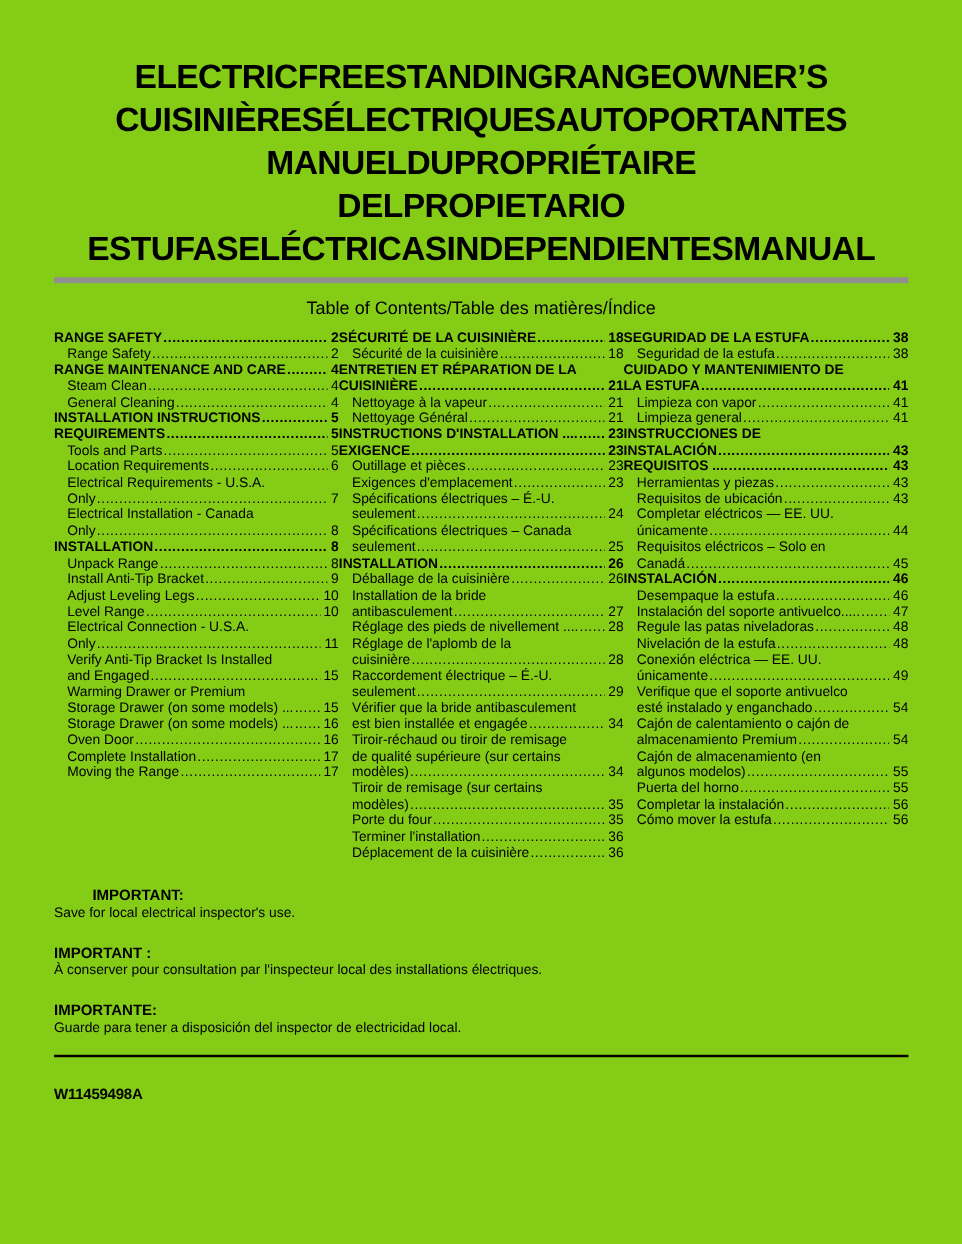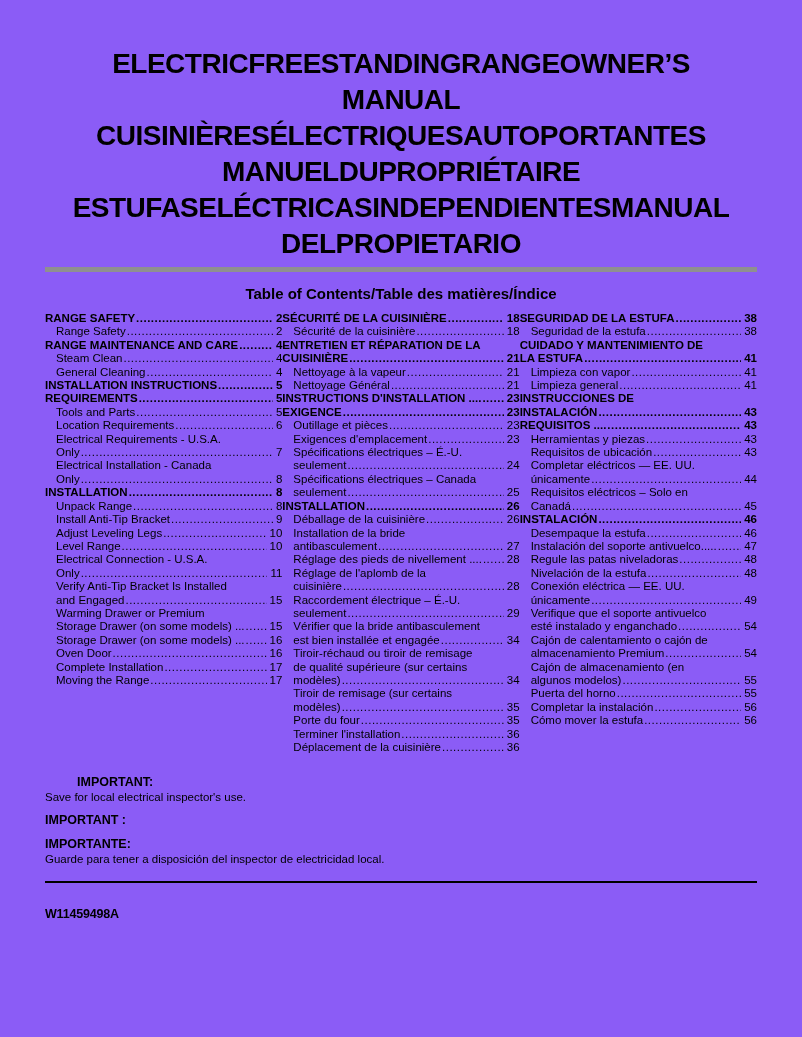--- a/index.html
+++ b/index.html
@@ -1,54 +1,53 @@
 <!DOCTYPE html>
 <html><head>
 <meta charset="utf-8">
 <style>
   html, body { margin:0; padding:0; background:#ffffff; }
   .page {
     position:relative;
     width:802px; height:1037px;
     box-sizing:border-box;
     padding:46px 45px 0 45px;
-    background:#8b5cf6;
+    background:#84cc16;
     color:#000;
     font-family:"Liberation Sans", sans-serif;
     overflow:hidden;
   }
   .title { text-align:center; font-weight:bold; font-size:28px; line-height:36px; letter-spacing:-0.5px; }
   .rule-gray { height:5px; margin-top:5px; }
-  .toc-heading { text-align:center; font-weight:bold; font-size:15px; margin-top:13px; }
+  .toc-heading { text-align:center; font-weight:normal; font-size:15px; margin-top:13px; }
   .toc-columns { display:flex; margin-top:10px; }
   .toc-col { flex:1 1 0; font-size:11.5px; line-height:13.4px; min-width:0; }
   .toc-row { display:flex; align-items:baseline; }
   .toc-row.ind { padding-left:11px; }
   .toc-row.bold { font-weight:bold; }
   .lab { white-space:nowrap; }
   .dots { flex:1 1 auto; overflow:hidden; white-space:nowrap; margin:0 1px; min-width:4px; }
   .dots::after { content:"......................................................................................"; letter-spacing:0.5px; }
   .pg { white-space:nowrap; margin-left:2px; }
   .notices { margin-top:21px; font-size:11.5px; line-height:14px; }
-  .notice-head { font-weight:bold; font-size:12.5px; line-height:15px; margin-top:9px; }
+  .notice-head { font-weight:bold; font-size:12.5px; line-height:15px; margin-top:19px; }
   .notice-head:first-child { margin-top:0;padding-left:32px; }
   .rule-thin { height:2px; margin-top:15px; }
   .doc-number { font-weight:bold; font-size:12.5px; margin-top:24px; letter-spacing:-0.2px; }
 </style>
 </head>
 <body>
 
 <div class="page">
   <div class="title">
       <div>ELECTRICFREESTANDINGRANGEOWNER’S</div>
-      <div>MANUAL</div>
       <div>CUISINIÈRESÉLECTRIQUESAUTOPORTANTES</div>
       <div>MANUELDUPROPRIÉTAIRE</div>
+      <div>DELPROPIETARIO</div>
       <div>ESTUFASELÉCTRICASINDEPENDIENTESMANUAL</div>
-      <div>DELPROPIETARIO</div>
     </div>
   <div class="rule-gray" style="background: rgb(143, 143, 143);"></div>
   <div class="toc-heading">Table of Contents/Table des matières/Índice</div>
   <div class="toc-columns">
       <div class="toc-col">
         <div class="toc-row bold">
           <span class="lab">RANGE SAFETY</span>
           <span class="dots"></span>
           <span class="pg">2</span>
         </div>
@@ -464,18 +463,19 @@
           <span class="lab">Cómo mover la estufa</span>
           <span class="dots"></span>
           <span class="pg">56</span>
         </div>
       </div>
     </div>
   <div class="notices">
       <div class="notice-head">IMPORTANT:</div>
       <div class="notice-body">Save for local electrical inspector's use.</div>
       <div class="notice-head">IMPORTANT :</div>
+      <div class="notice-body">À conserver pour consultation par l'inspecteur local des installations électriques.</div>
       <div class="notice-head">IMPORTANTE:</div>
       <div class="notice-body">Guarde para tener a disposición del inspector de electricidad local.</div>
     </div>
   <div class="rule-thin" style="background: rgb(0, 0, 0);"></div>
   <div class="doc-number">W11459498A</div>
 </div>
 
 </body></html>

